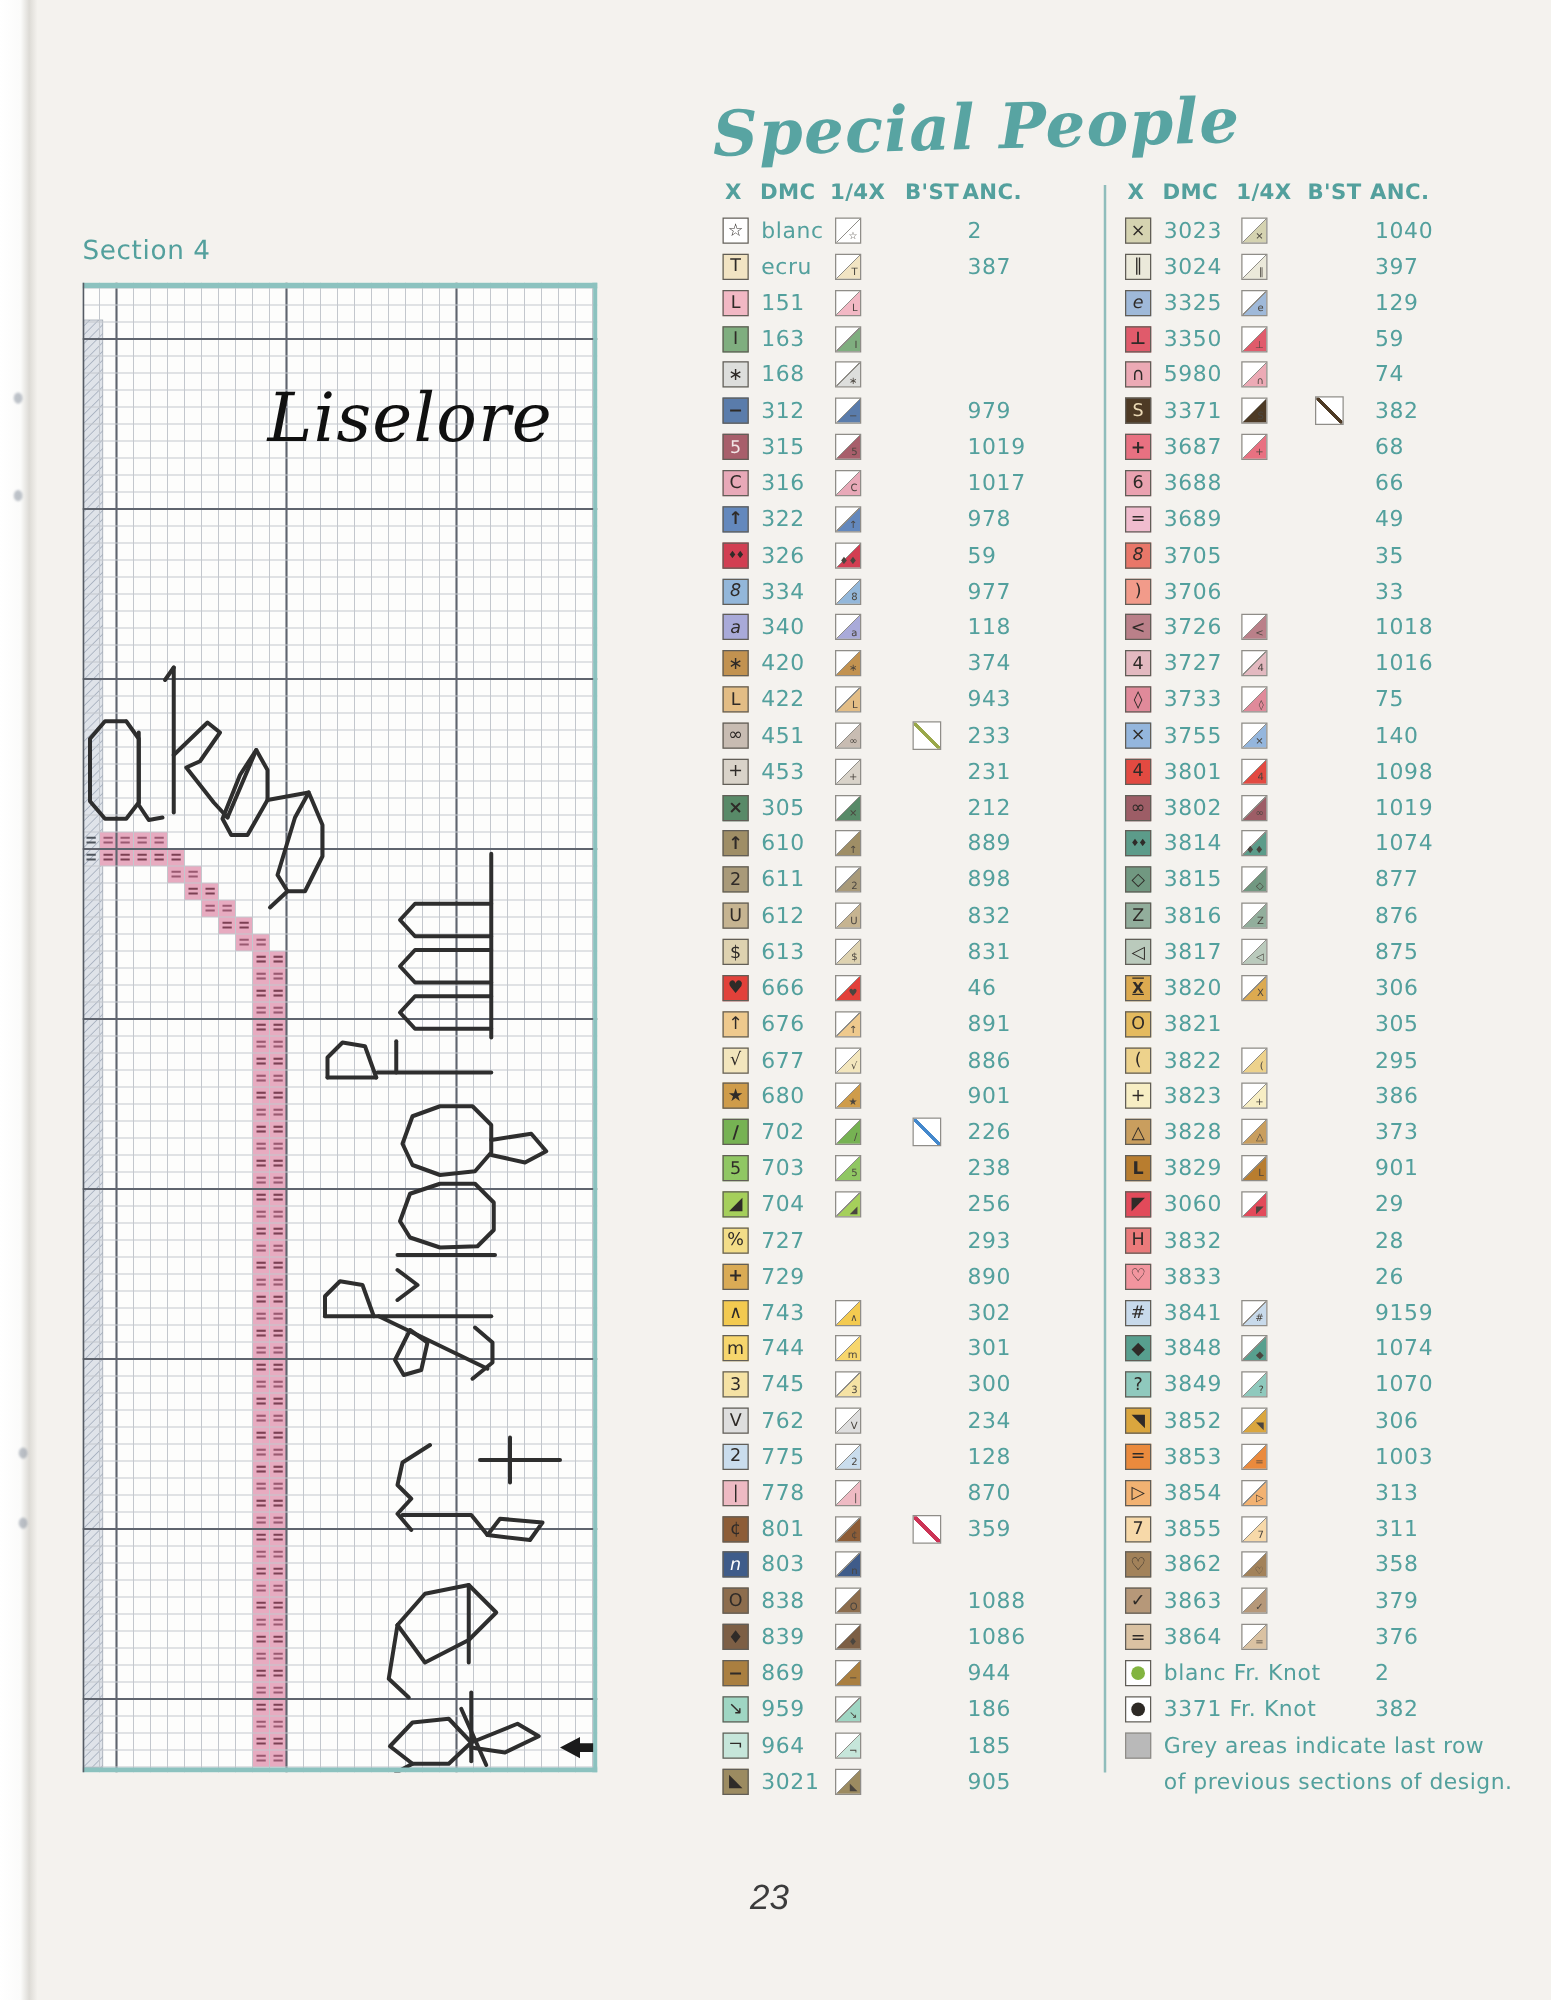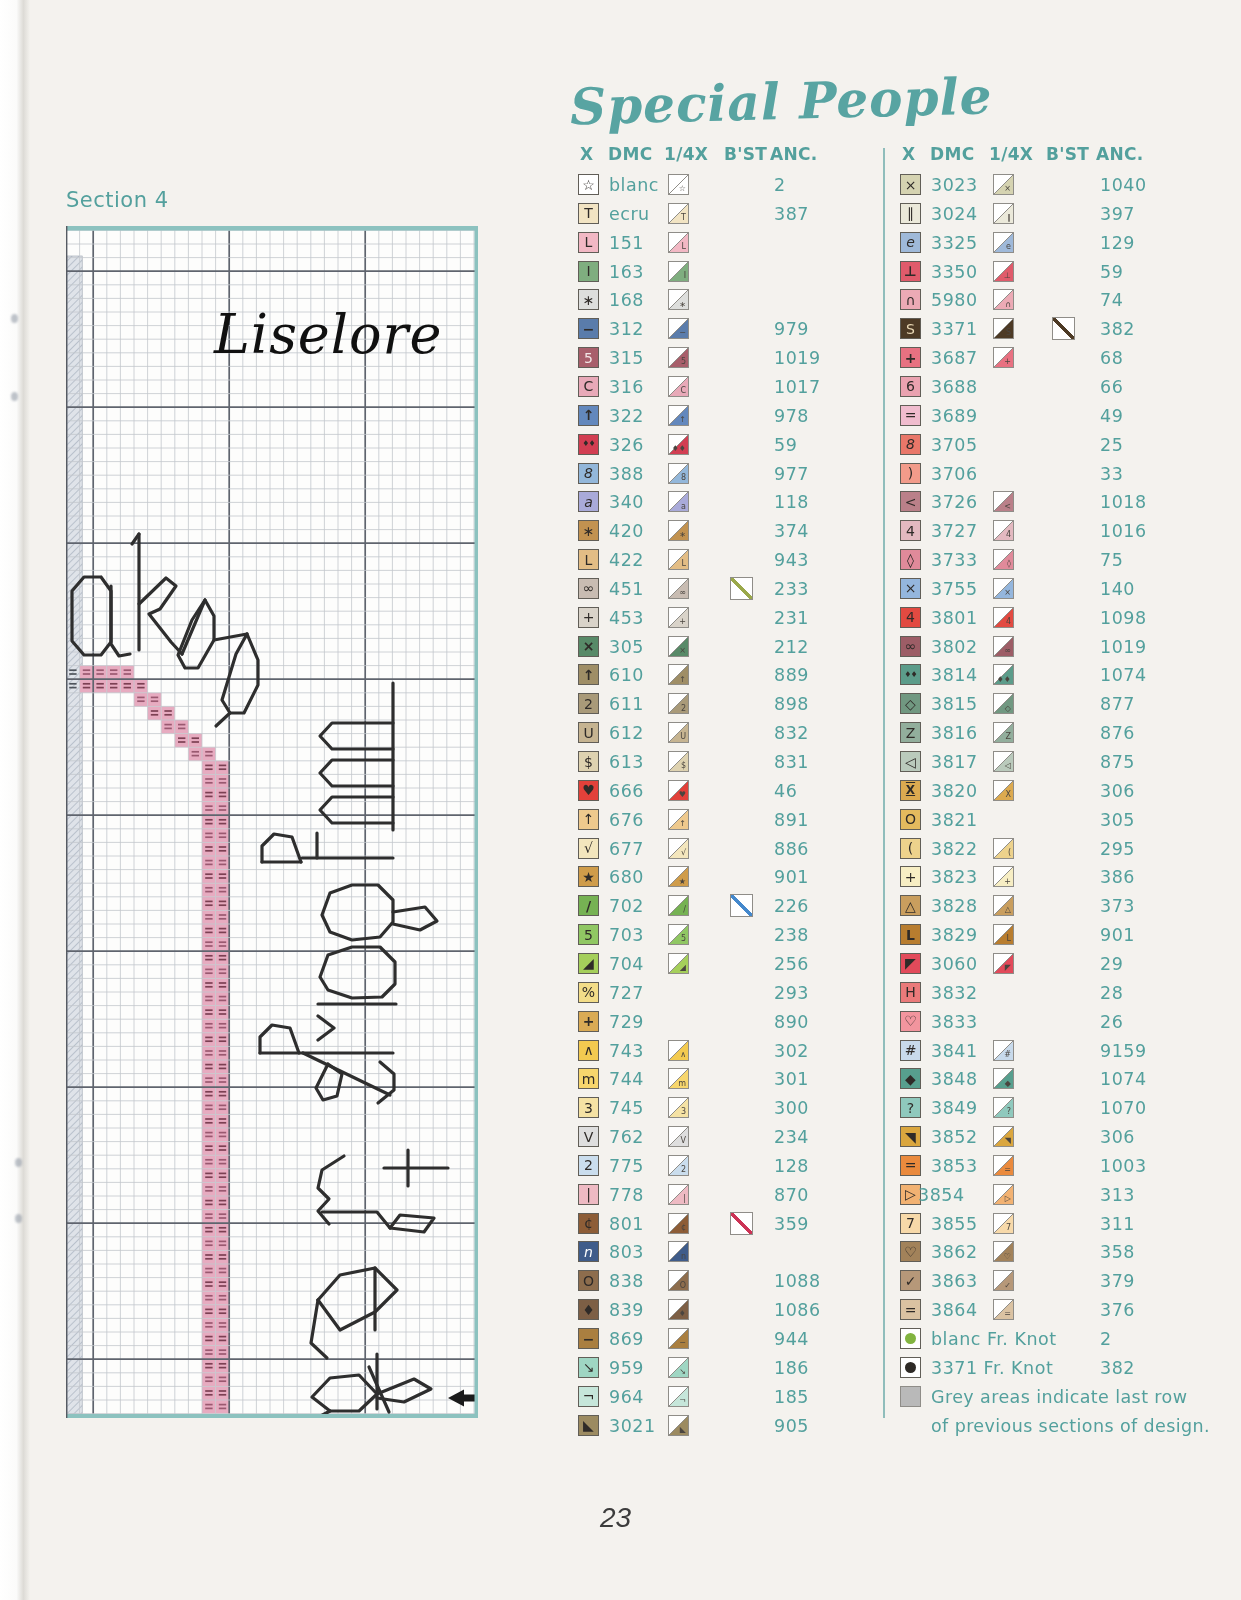--- a/index.html
+++ b/index.html
@@ -676,21 +676,21 @@
       <span class="tl" style="left: 31px;">326</span>
       <div class="qbox" style="left: 90px; top: 0px; background: linear-gradient(to right bottom, rgb(255, 255, 255) 48.5%, rgb(143, 141, 136) 48.5%, rgb(143, 141, 136) 51.5%, rgb(210, 62, 82) 51.5%);">
         <span class="qg">♦♦</span>
       </div>
       <span class="tl" style="left: 196px;">59</span>
     </div>
     <div class="lrow" style="left: 578px; top: 462.5px; width: 300px;">
       <div class="sbox" style="left: 0px; top: 0px; background: rgb(147, 183, 218);">
         <span class="sym i">8</span>
       </div>
-      <span class="tl" style="left: 31px;">388</span>
+      <span class="tl" style="left: 31px;">334</span>
       <div class="qbox" style="left: 90px; top: 0px; background: linear-gradient(to right bottom, rgb(255, 255, 255) 48.5%, rgb(143, 141, 136) 48.5%, rgb(143, 141, 136) 51.5%, rgb(147, 183, 218) 51.5%);">
         <span class="qg">8</span>
       </div>
       <span class="tl" style="left: 196px;">977</span>
     </div>
     <div class="lrow" style="left: 578px; top: 491.35px; width: 300px;">
       <div class="sbox" style="left: 0px; top: 0px; background: rgb(169, 170, 217);">
         <span class="sym i">a</span>
       </div>
       <span class="tl" style="left: 31px;">340</span>
@@ -1103,21 +1103,21 @@
         <span class="sym">=</span>
       </div>
       <span class="tl" style="left: 31px;">3689</span>
       <span class="tl" style="left: 200px;">49</span>
     </div>
     <div class="lrow" style="left: 900px; top: 433.65px; width: 300px;">
       <div class="sbox" style="left: 0px; top: 0px; background: rgb(233, 119, 105);">
         <span class="sym i">8</span>
       </div>
       <span class="tl" style="left: 31px;">3705</span>
-      <span class="tl" style="left: 200px;">25</span>
+      <span class="tl" style="left: 200px;">35</span>
     </div>
     <div class="lrow" style="left: 900px; top: 462.5px; width: 300px;">
       <div class="sbox" style="left: 0px; top: 0px; background: rgb(242, 155, 138);">
         <span class="sym">)</span>
       </div>
       <span class="tl" style="left: 31px;">3706</span>
       <span class="tl" style="left: 200px;">33</span>
     </div>
     <div class="lrow" style="left: 900px; top: 491.35px; width: 300px;">
       <div class="sbox" style="left: 0px; top: 0px; background: rgb(186, 128, 137);">
@@ -1347,21 +1347,21 @@
       <span class="tl" style="left: 31px;">3853</span>
       <div class="qbox" style="left: 93px; top: 0px; background: linear-gradient(to right bottom, rgb(255, 255, 255) 48.5%, rgb(143, 141, 136) 48.5%, rgb(143, 141, 136) 51.5%, rgb(234, 138, 61) 51.5%);">
         <span class="qg">=</span>
       </div>
       <span class="tl" style="left: 200px;">1003</span>
     </div>
     <div class="lrow" style="left: 900px; top: 1183.75px; width: 300px;">
       <div class="sbox" style="left: 0px; top: 0px; background: rgb(242, 178, 114);">
         <span class="sym">▷</span>
       </div>
-      <span class="tl" style="left: 18px;">3854</span>
+      <span class="tl" style="left: 31px;">3854</span>
       <div class="qbox" style="left: 93px; top: 0px; background: linear-gradient(to right bottom, rgb(255, 255, 255) 48.5%, rgb(143, 141, 136) 48.5%, rgb(143, 141, 136) 51.5%, rgb(242, 178, 114) 51.5%);">
         <span class="qg">▷</span>
       </div>
       <span class="tl" style="left: 200px;">313</span>
     </div>
     <div class="lrow" style="left: 900px; top: 1212.6px; width: 300px;">
       <div class="sbox" style="left: 0px; top: 0px; background: rgb(247, 217, 169);">
         <span class="sym">7</span>
       </div>
       <span class="tl" style="left: 31px;">3855</span>

